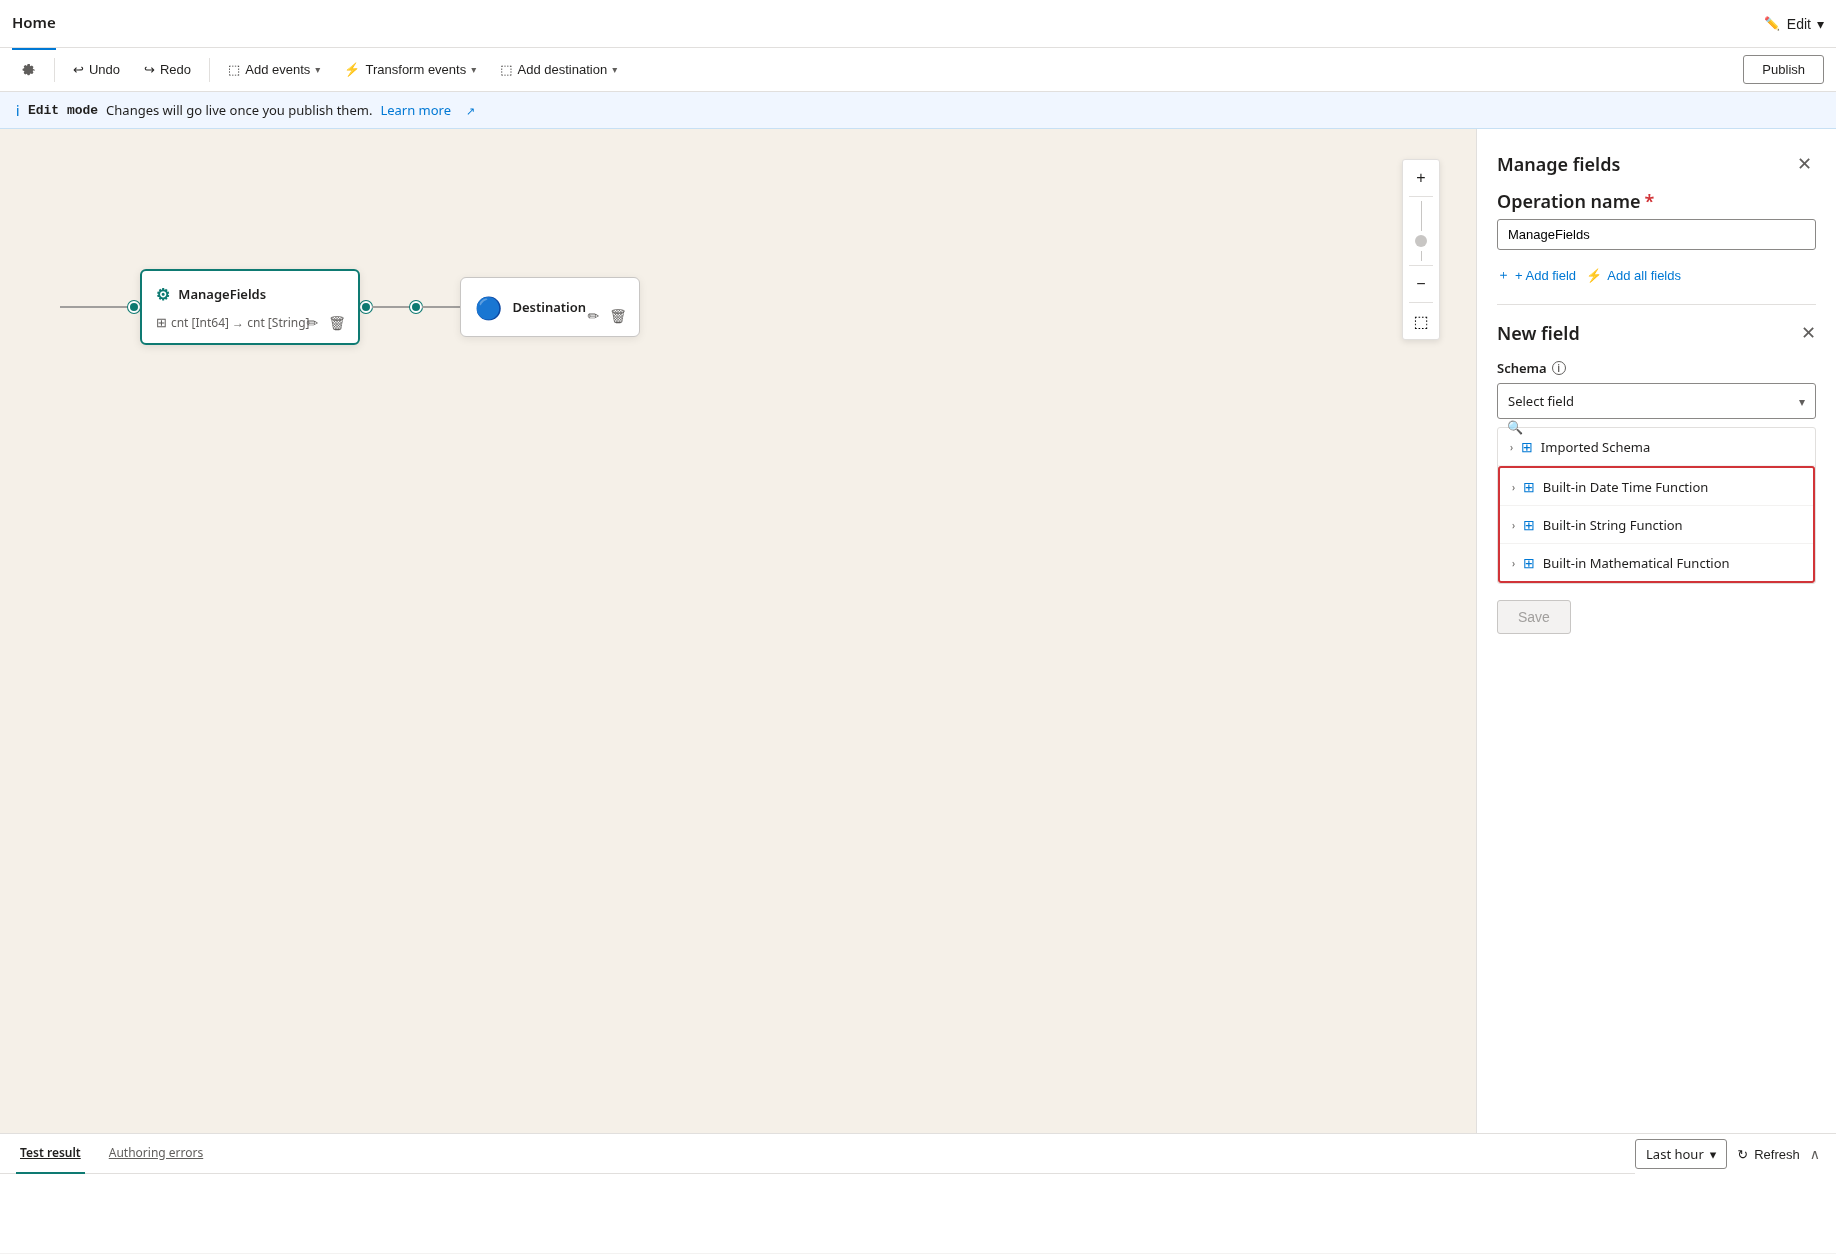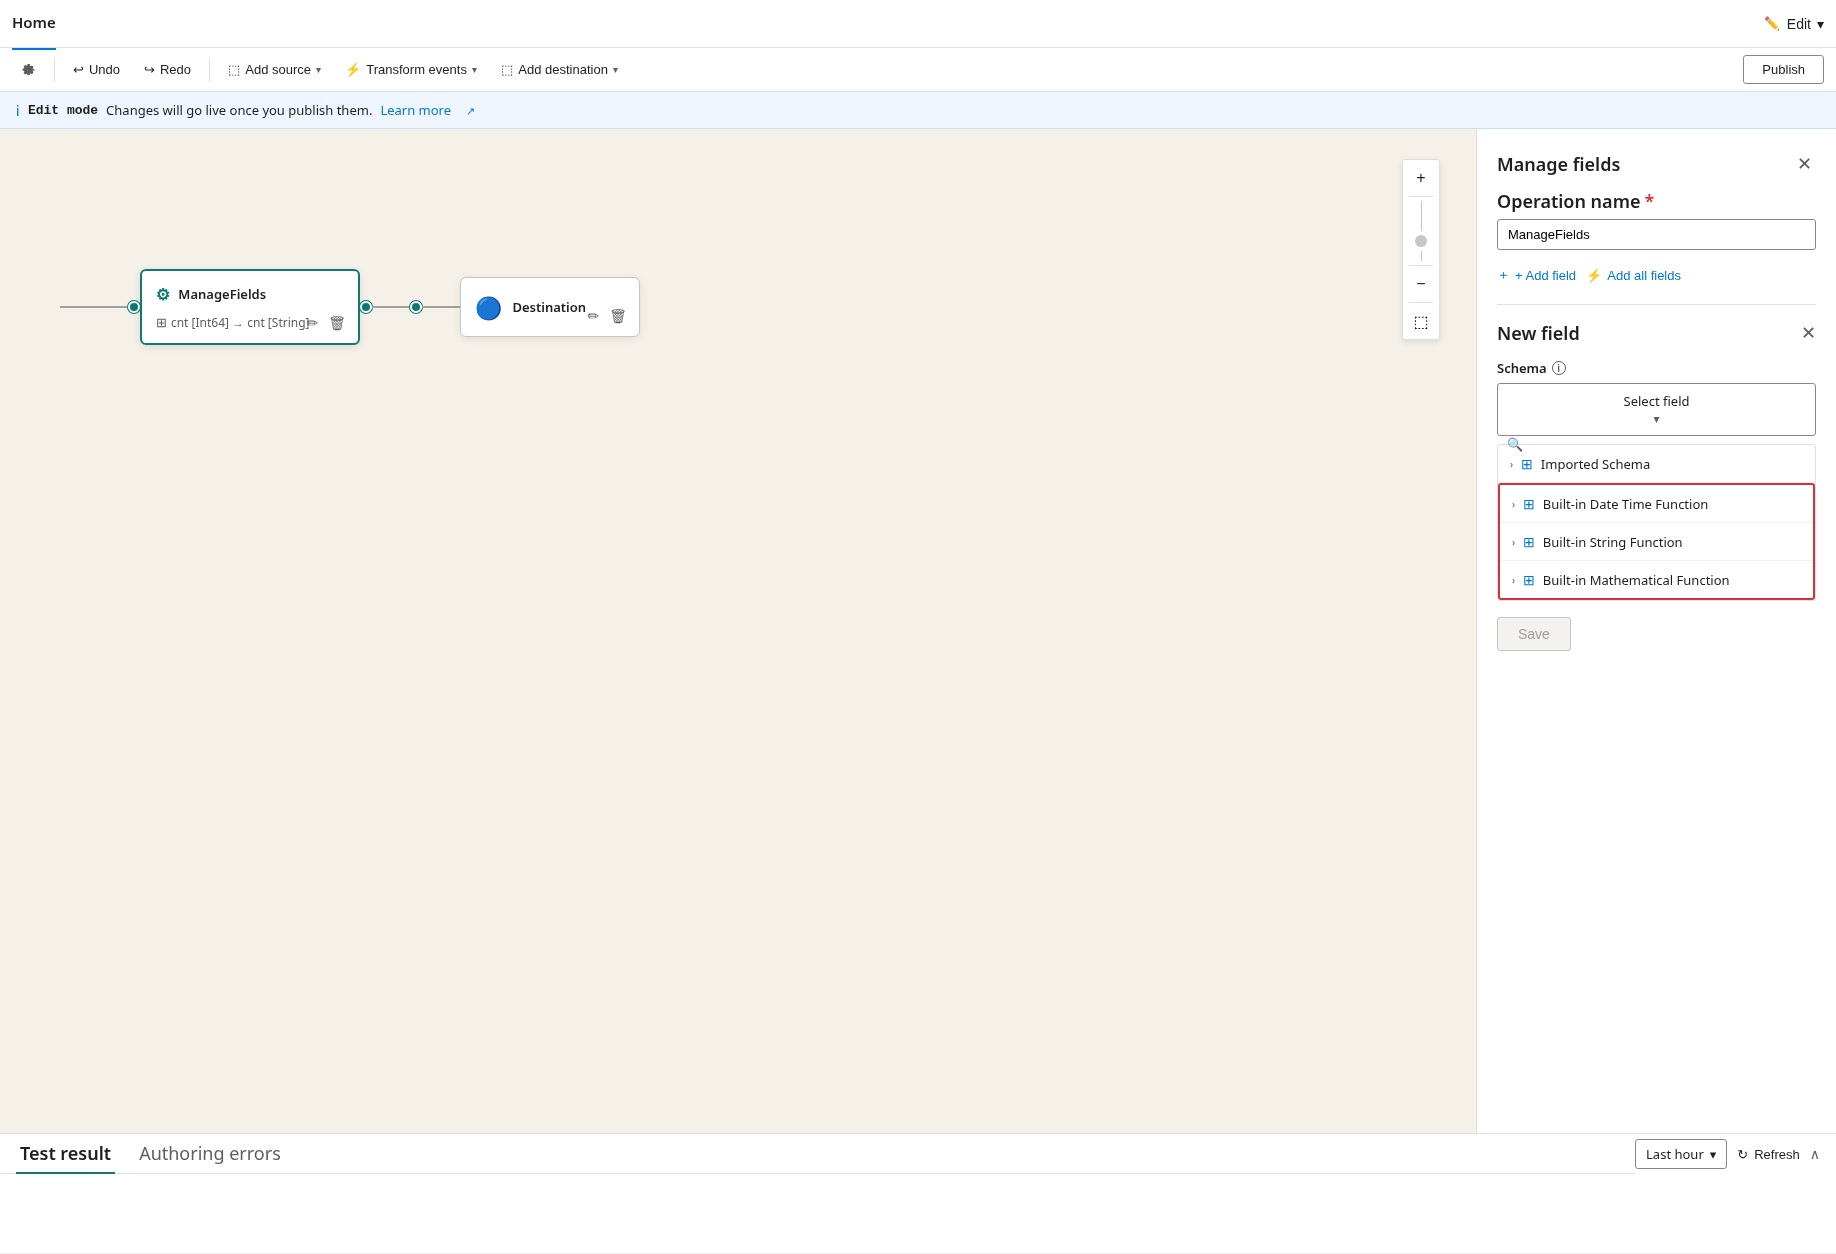--- a/index.html
+++ b/index.html
@@ -128,21 +128,21 @@
     .new-field-title { font-size: 18px; font-weight: 600; }
     .section-close { background: none; border: none; cursor: pointer; font-size: 18px; color: #605e5c; }
 
     .field-label { font-size: 13px; font-weight: 600; margin-bottom: 6px; display: flex; align-items: center; gap: 5px; }
     .info-circle { width: 14px; height: 14px; border-radius: 50%; border: 1px solid #605e5c; display: inline-flex; align-items: center; justify-content: center; font-size: 10px; color: #605e5c; cursor: help; }
 
     .select-field {
       width: 100%; border: 1px solid #8a8886; border-radius: 3px;
       padding: 8px 10px; font-size: 13px; margin-bottom: 8px;
       display: flex; justify-content: space-between; align-items: center;
-      cursor: pointer; background: #fff; flex-direction: column;
+      cursor: pointer; background: #fff;
     }
     .select-chevron { font-size: 12px; color: #605e5c; }
 
     .search-box {
       width: 100%; border: 1px solid #8a8886; border-radius: 3px;
       padding: 7px 10px 7px 32px; font-size: 13px;
       margin-bottom: 10px; outline: none;
       background: #fff; position: relative;
     }
     .search-wrapper { position: relative; }
@@ -167,23 +167,23 @@
     
     .bottom-panel {
       height: 120px; background: #fff; border-top: 1px solid #e1dfdd;
       display: flex; flex-direction: column;
     }
     .bottom-tabs {
       display: flex; align-items: center; border-bottom: 1px solid #e1dfdd;
       padding: 0 16px; height: 40px; gap: 20px;
     }
     .bottom-tab {
-      font-size: 18px; padding: 0 4px; height: 40px;
+      font-size: 12px; padding: 0 4px; height: 40px;
       display: flex; align-items: center; cursor: pointer;
-      border-bottom: 2px solid transparent; color: #605e5c;
+      border-bottom: 2px solid transparent; color: #605e5c; text-decoration: underline;
     }
     .bottom-tab.active { border-bottom-color: #0e7a72; color: #201f1e; font-weight: 600; }
 
     .bottom-controls {
       display: flex; align-items: center; margin-left: auto;
       padding-right: 16px; gap: 10px;
     }
 
     .time-select {
       display: flex; align-items: center; gap: 6px; border: 1px solid #8a8886;
@@ -241,21 +241,21 @@
   </button>
   <button class="toolbar-btn">
     <span>↪</span>
     <span>Redo</span>
   </button>
 
   <div class="v-div"></div>
 
   <button class="toolbar-btn">
     <span>⬚</span>
-    <span>Add source</span>
+    <span>Add events</span>
     <span class="chevron">▾</span>
   </button>
 
   <button class="toolbar-btn">
     <span>⚡</span>
     <span>Transform events</span>
     <span class="chevron">▾</span>
   </button>
 
   <button class="toolbar-btn">

